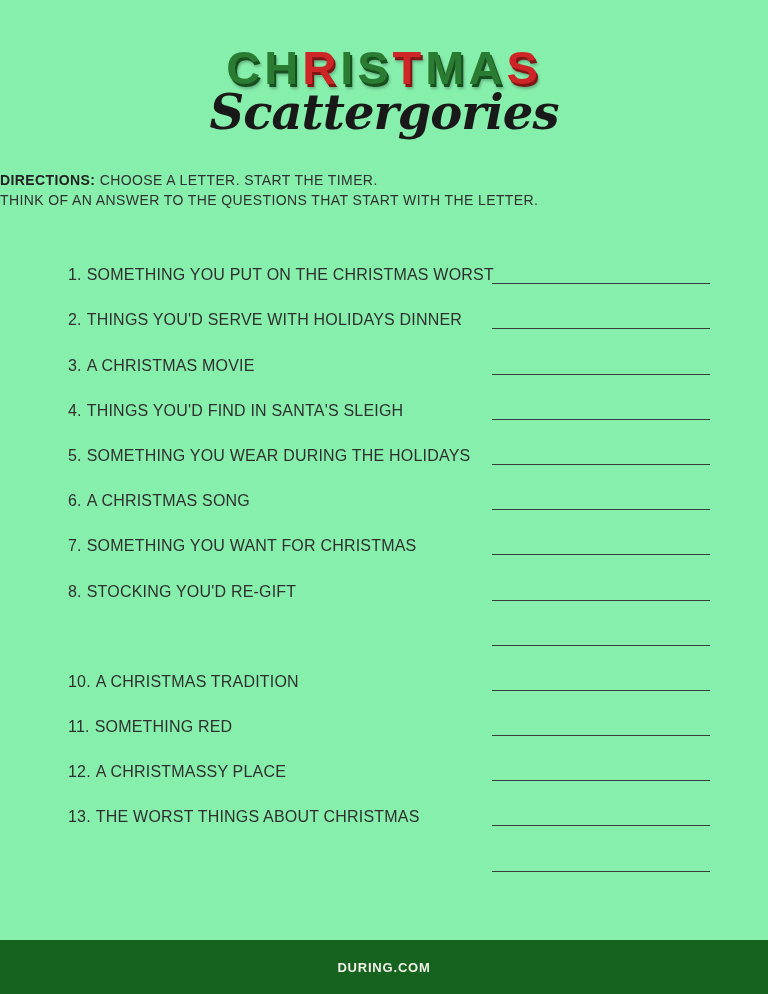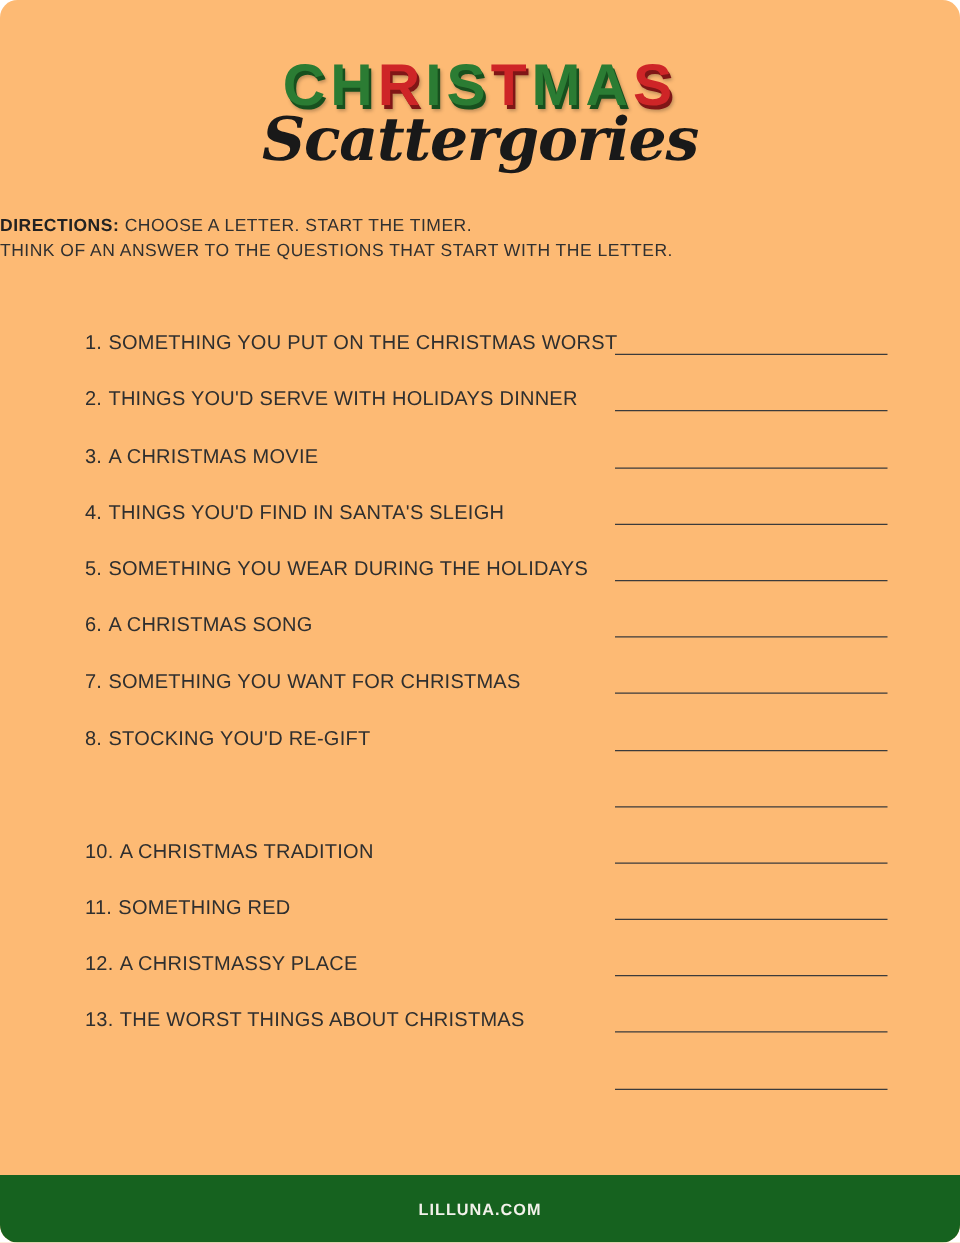--- a/index.html
+++ b/index.html
@@ -2,24 +2,23 @@
 <html style="--green: #2b7c33; --red: #ce2527; --footer-green: #16621f; --text: #2f2f2f;"><head>
 <meta charset="utf-8">
 <style>
   * { margin:0; padding:0; box-sizing:border-box; }
   html,body { background:#ffffff; }
   body { font-family:"Liberation Sans", sans-serif; }
 
   .page {
     position:relative;
     width:768px; height:994px;
-    background:#fdba74;
+    background:#86efac;
     overflow:hidden;
     margin:0 auto;
-    border-radius:14px;
   }
 
   
   .title {
     position:absolute; top:42px; left:0; right:0;
     text-align:center;
     font-size:47px; font-weight:bold;
     letter-spacing:4px;
     line-height:1.1;
     font-family:"Liberation Sans", sans-serif;
@@ -174,16 +173,16 @@
       <span class="q"><span class="qnum">13.</span><span class="qtxt">THE WORST THINGS ABOUT CHRISTMAS</span></span>
       <span class="blank"></span>
     </div>
 
     <div class="row">
       <span class="blank"></span>
     </div>
   </div>
 
   <div class="footer">
-    <span>LILLUNA.COM</span>
+    <span>DURING.COM</span>
   </div>
 
 </div>
 
 </body></html>

